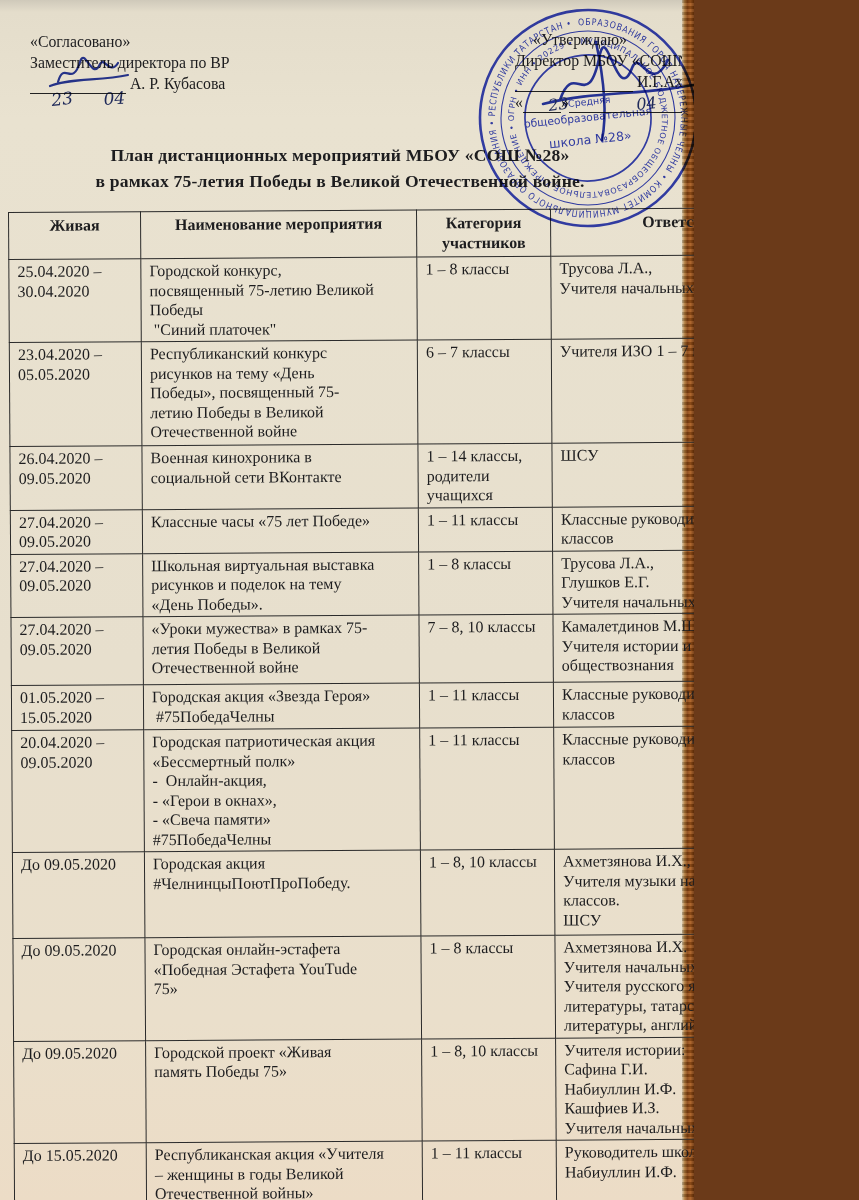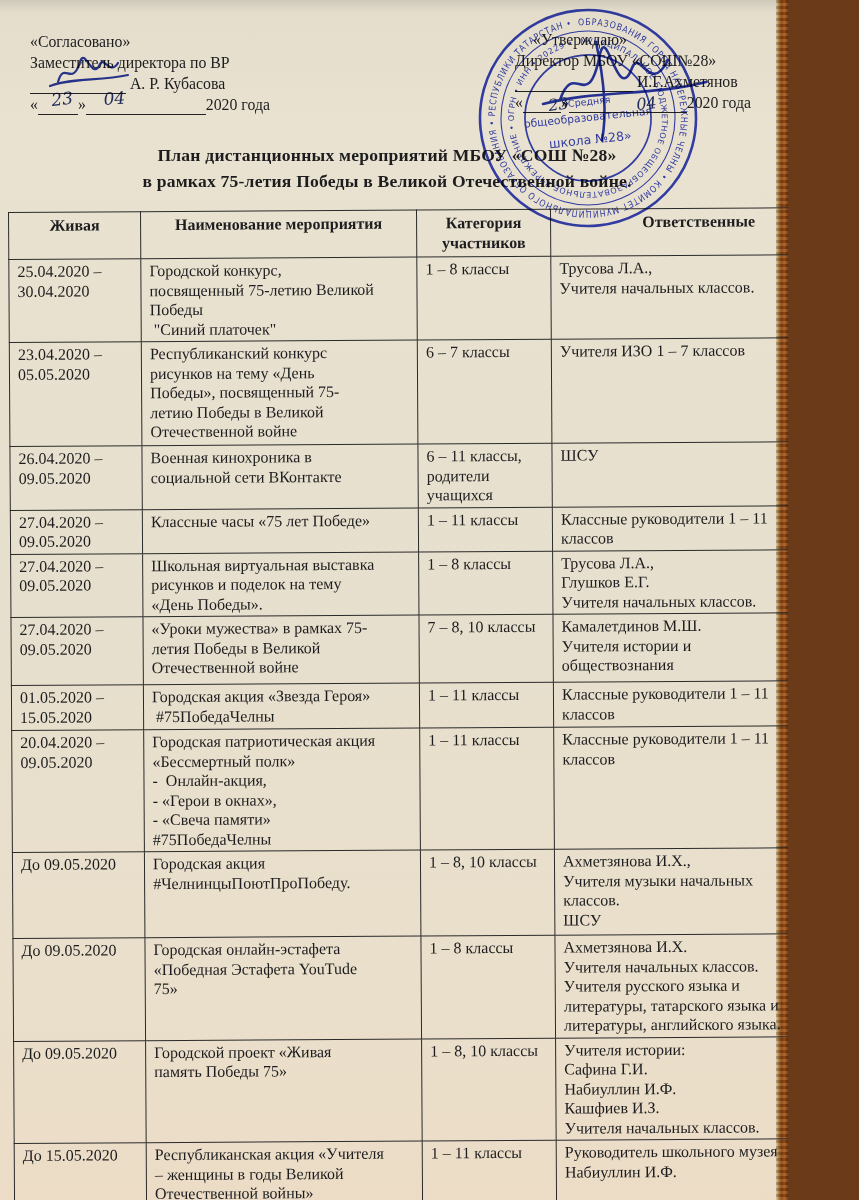--- a/index.html
+++ b/index.html
@@ -1,17 +1,17 @@
 <!DOCTYPE html>
 <html><head>
 <meta charset="utf-8">
 <style>
   html,body{margin:0;padding:0;background:#6b3a19;}
   .sheet{
-    position:relative;width:788px;height:1200px;overflow:hidden;
+    position:relative;width:694px;height:1200px;overflow:hidden;
     background:
       linear-gradient(180deg,#cfc9ba 0%, #e4ddcb 1%, #e9e2d0 10%, #e7dfcd 55%, #eadfcb 85%, #ecdcc6 100%);
     font-family:"Liberation Serif","DejaVu Serif",serif;
     color:#1d1d1f;
   }
   
   .scan-edge{
     position:absolute;top:0;right:0;bottom:0;width:12px;
     background:
       repeating-linear-gradient(180deg, rgba(0,0,0,.18) 0 3px, rgba(255,255,255,.08) 3px 6px),
@@ -49,21 +49,20 @@
 </style>
 </head>
 <body>
 
 <div class="sheet">
 
   <div class="hdr-block hdr-left">
     <div>«Согласовано»</div>
     <div>Заместитель директора по ВР</div>
     <div><span class="sig-slot" style="width:96px"></span>&nbsp;<span>А. Р. Кубасова</span></div>
-    <div><span>«</span><span class="slot" style="width:40px"></span><span>»</span><span class="slot" style="width:80px"></span><span class="slot" style="width:40px"></span><span>2020 года</span></div>
   </div>
 
   <div class="hdr-block hdr-right">
     <div style="margin-left:18px">«Утверждаю»</div>
     <div>Директор МБОУ «СОШ№28»</div>
     <div><span class="sig-slot" style="width:118px"></span>&nbsp;<span>И.Г.Ахметянов</span></div>
     <div><span>«</span><span class="slot" style="width:38px"></span><span>»</span><span class="slot" style="width:118px"></span><span>2020 года</span></div>
   </div>
 
   <div class="title">
@@ -156,21 +155,21 @@
 летию Победы в Великой
 Отечественной войне</td>
             <td>6 – 7 классы</td>
             <td>Учителя ИЗО 1 – 7 классов</td>
           </tr>
           <tr>
             <td>26.04.2020 –
 09.05.2020</td>
             <td>Военная кинохроника в
 социальной сети ВКонтакте</td>
-            <td>6 – 11 классы,
+            <td>1 – 14 классы,
 родители
 учащихся</td>
             <td>ШСУ</td>
           </tr>
           <tr>
             <td>27.04.2020 –
 09.05.2020</td>
             <td>Классные часы «75 лет Победе»</td>
             <td>1 – 11 классы</td>
             <td>Классные руководители 1 – 11

